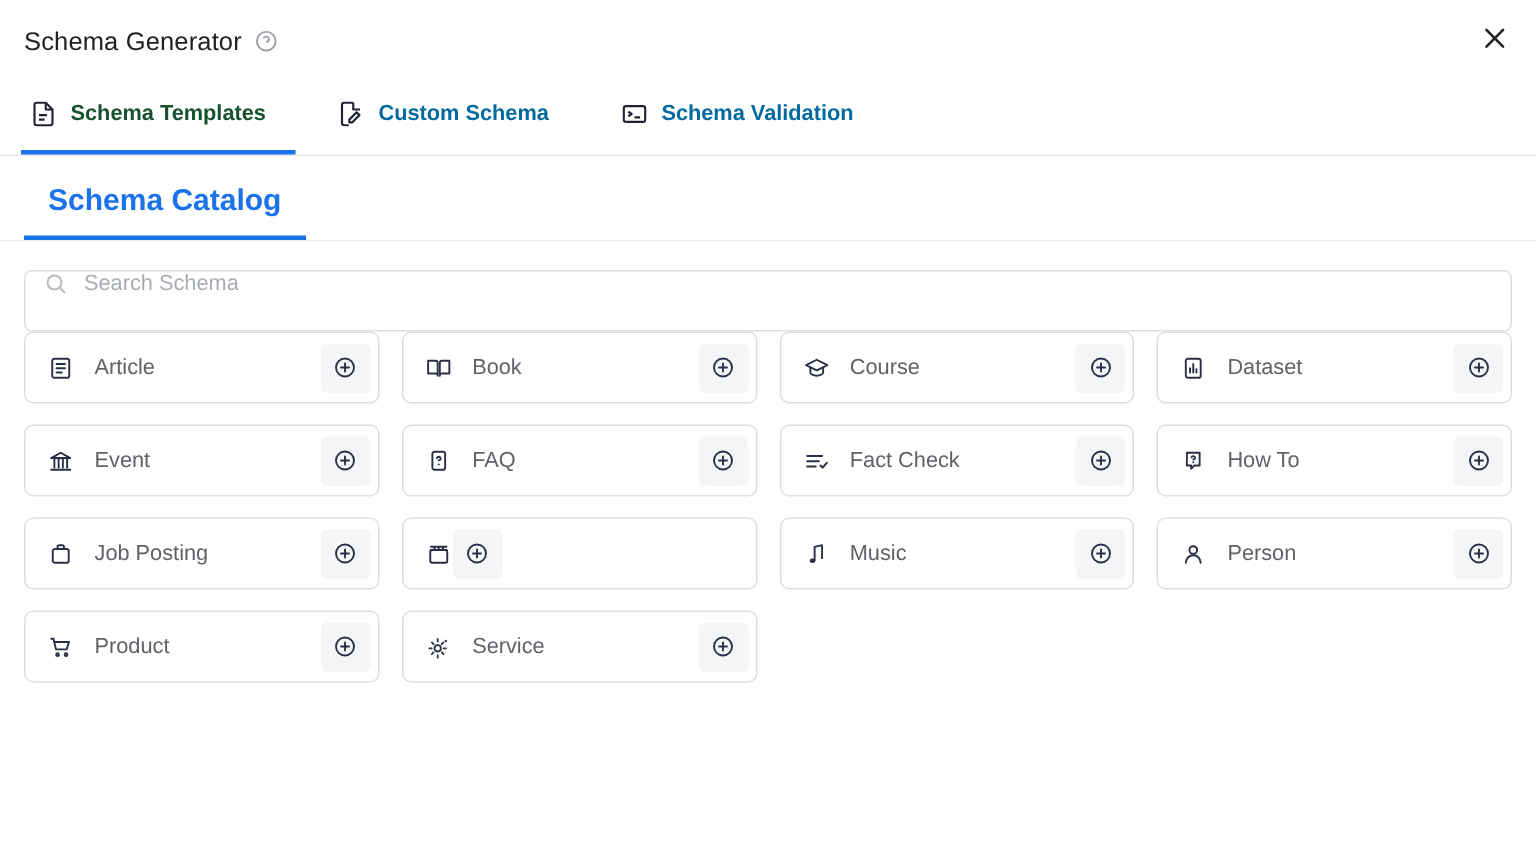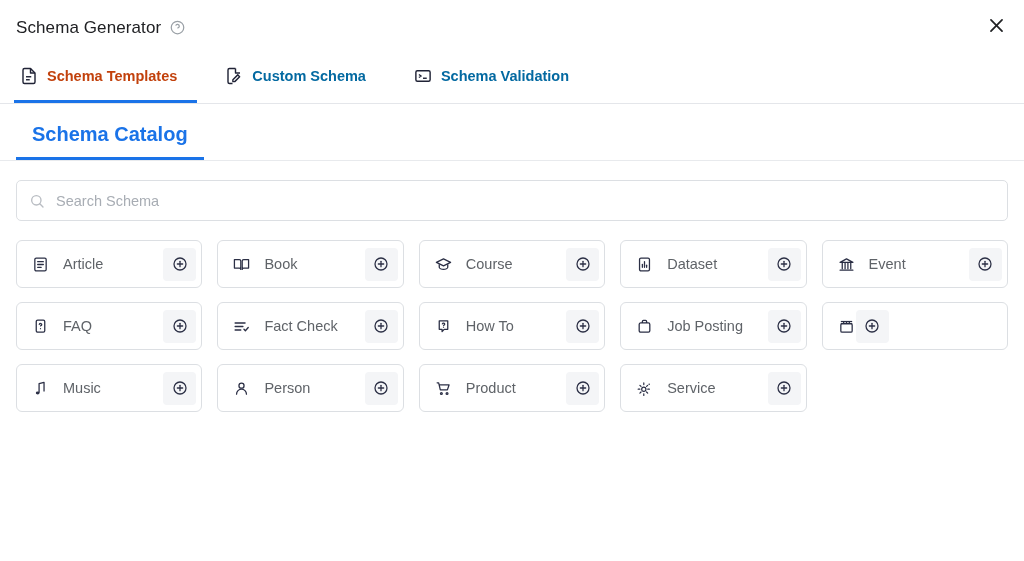--- a/index.html
+++ b/index.html
@@ -62,21 +62,21 @@
     margin-right: 22px;
     font-size: 14.5px;
     font-weight: bold;
     color: #0369a1;
     cursor: pointer;
     position: relative;
     border-bottom: 3px solid transparent;
     white-space: nowrap;
   }
   .tab .tab-ico { display: flex; align-items: center; color: #202336; }
-  .tab.active { color: #c2410c; border-bottom-color: #1a73e8; }
+  .tab.active { color: #14532d; border-bottom-color: #1a73e8; }
   .tab.active .tab-ico { color: #202336; }
 
   
   .subtabbar {
     height: 57px;
     display: flex;
     align-items: flex-end;
     padding: 0 16px;
     background: #fff;
     border-bottom: 1px solid #e8eaed;
@@ -92,40 +92,39 @@
   }
 
   
   .body-area { padding: 19px 16px 0 16px; background: #fff; }
 
   .search-wrap {
     height: 41px;
     border: 1px solid #dcdfe3;
     border-radius: 5px;
     display: flex;
-    align-items: center;
+    align-items: flex-start;
     padding: 0 12px;
     background: #fff;
-    margin-bottom: 19px;
   }
   .search-icon { color: #b8bcc2; display: flex; align-items: center; margin-right: 11px; }
   .search-input {
     border: none; outline: none;
     font-size: 14.5px;
     color: #3c4043;
     width: 100%;
     background: transparent;
     font-family: "Liberation Sans", sans-serif;
   }
   .search-input::placeholder { color: #a8adb4; }
 
   
   .grid {
     display: grid;
-    grid-template-columns: repeat(5, 1fr);
+    grid-template-columns: repeat(4, 1fr);
     column-gap: 15px;
     row-gap: 14px;
   }
   .card {
     height: 48px;
     border: 1px solid #dcdfe3;
     border-radius: 6px;
     display: flex;
     align-items: center;
     padding-left: 14px;

